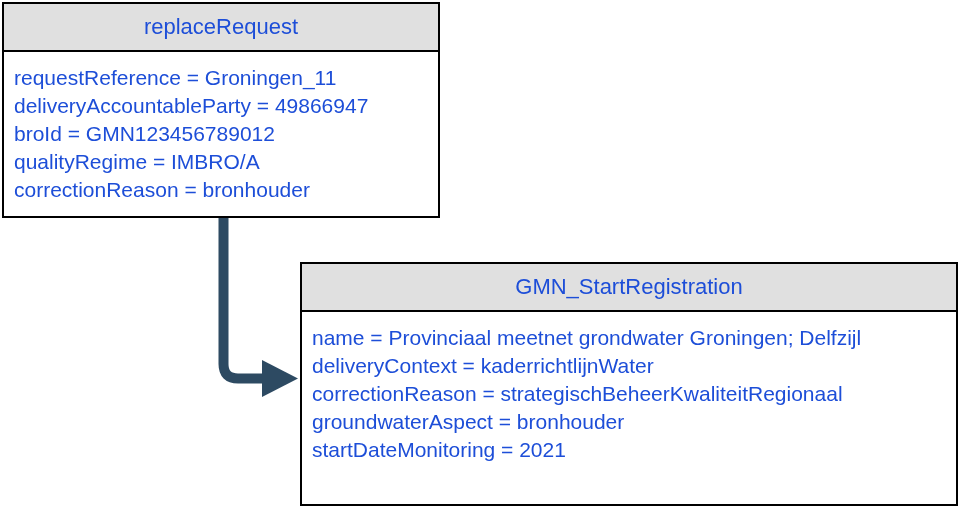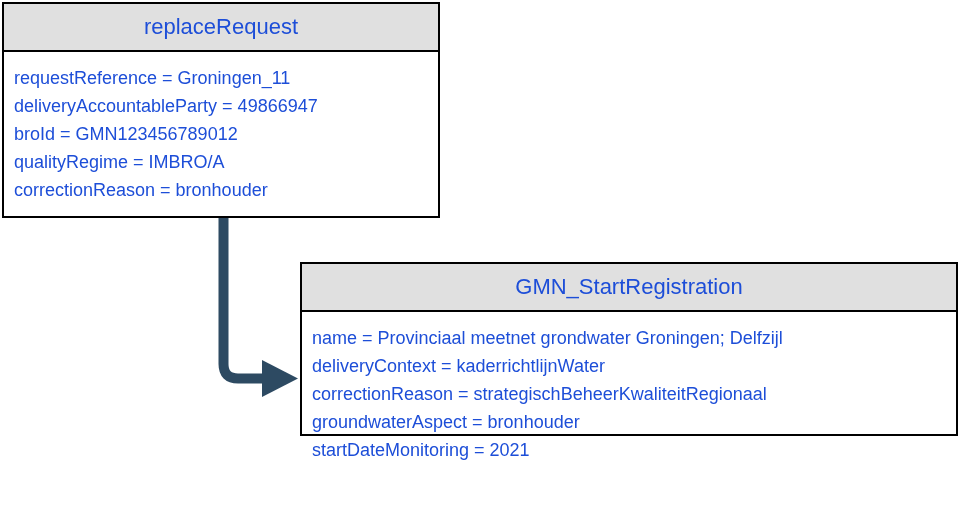--- a/index.html
+++ b/index.html
@@ -35,35 +35,35 @@
     line-height: 46px;
     text-align: center;
     background: #e0e0e0;
     border-bottom: 2px solid #000000;
     font-size: 22px;
     white-space: nowrap;
     overflow: hidden;
   }
   .uml-body {
     padding: 12px 10px;
-    font-size: 18px;
+    font-size: 21px;
     line-height: 28px;
     white-space: nowrap;
   }
   .box-replace {
     left: 2px;
     top: 2px;
     width: 438px;
     height: 216px;
   }
   .box-registration {
     left: 300px;
     top: 262px;
     width: 658px;
-    height: 174px;
+    height: 244px;
   }
 </style>
 </head>
 <body>
 
 <div class="canvas">
 
   <svg class="arrow-layer" viewBox="0 0 962 508" xmlns="http://www.w3.org/2000/svg">
     <path d="M223.5 217 L223.5 364 Q223.5 378.5 238 378.5 L264 378.5" fill="none" stroke="#2d4a62" stroke-width="10"></path>
     <polygon points="262,360 298,378.5 262,397" fill="#2d4a62"></polygon>

